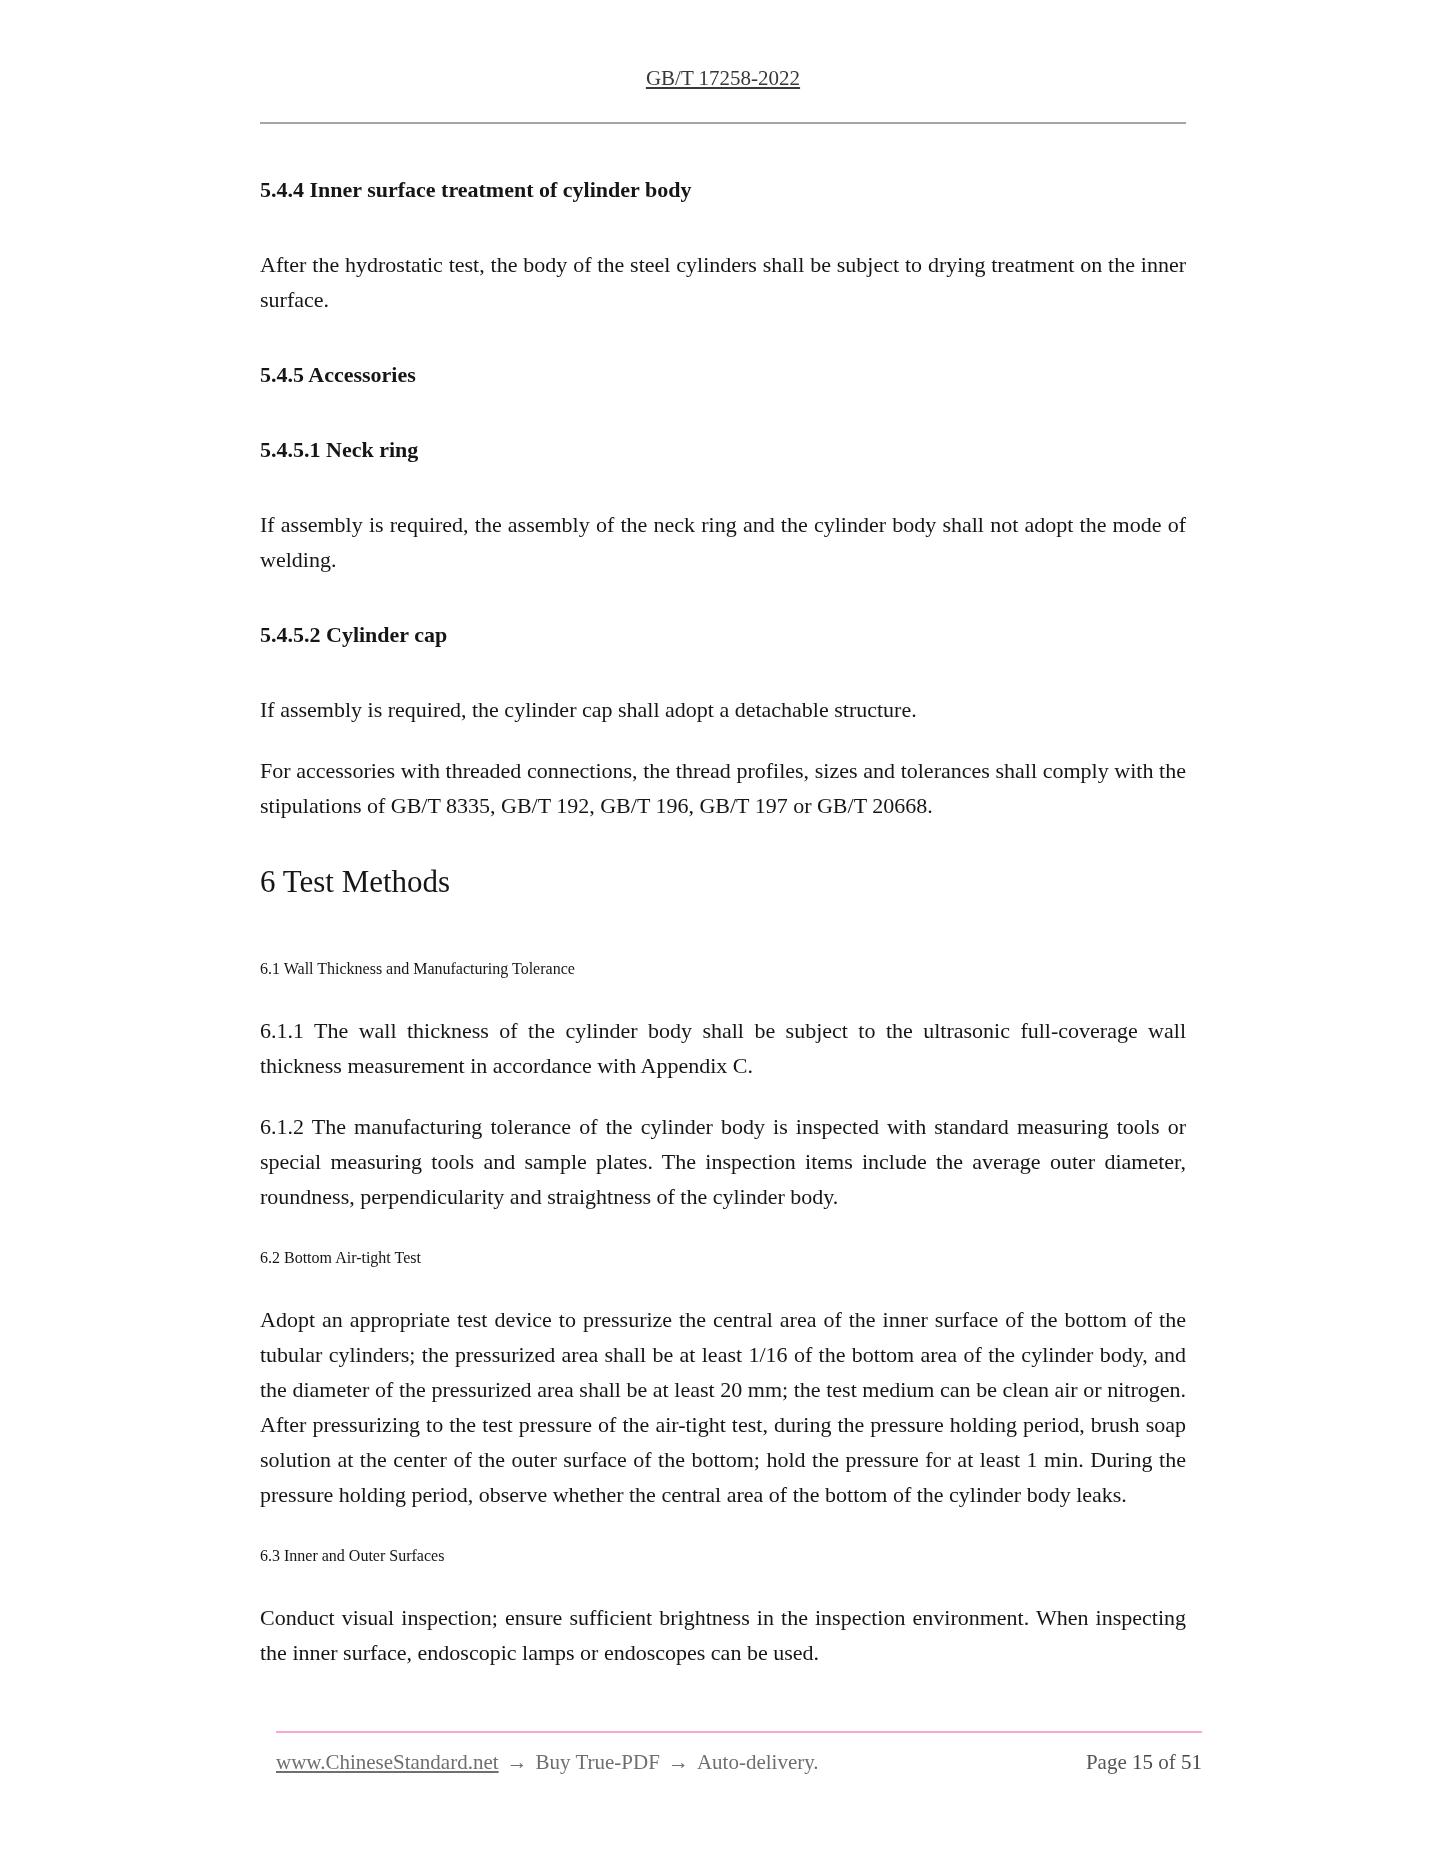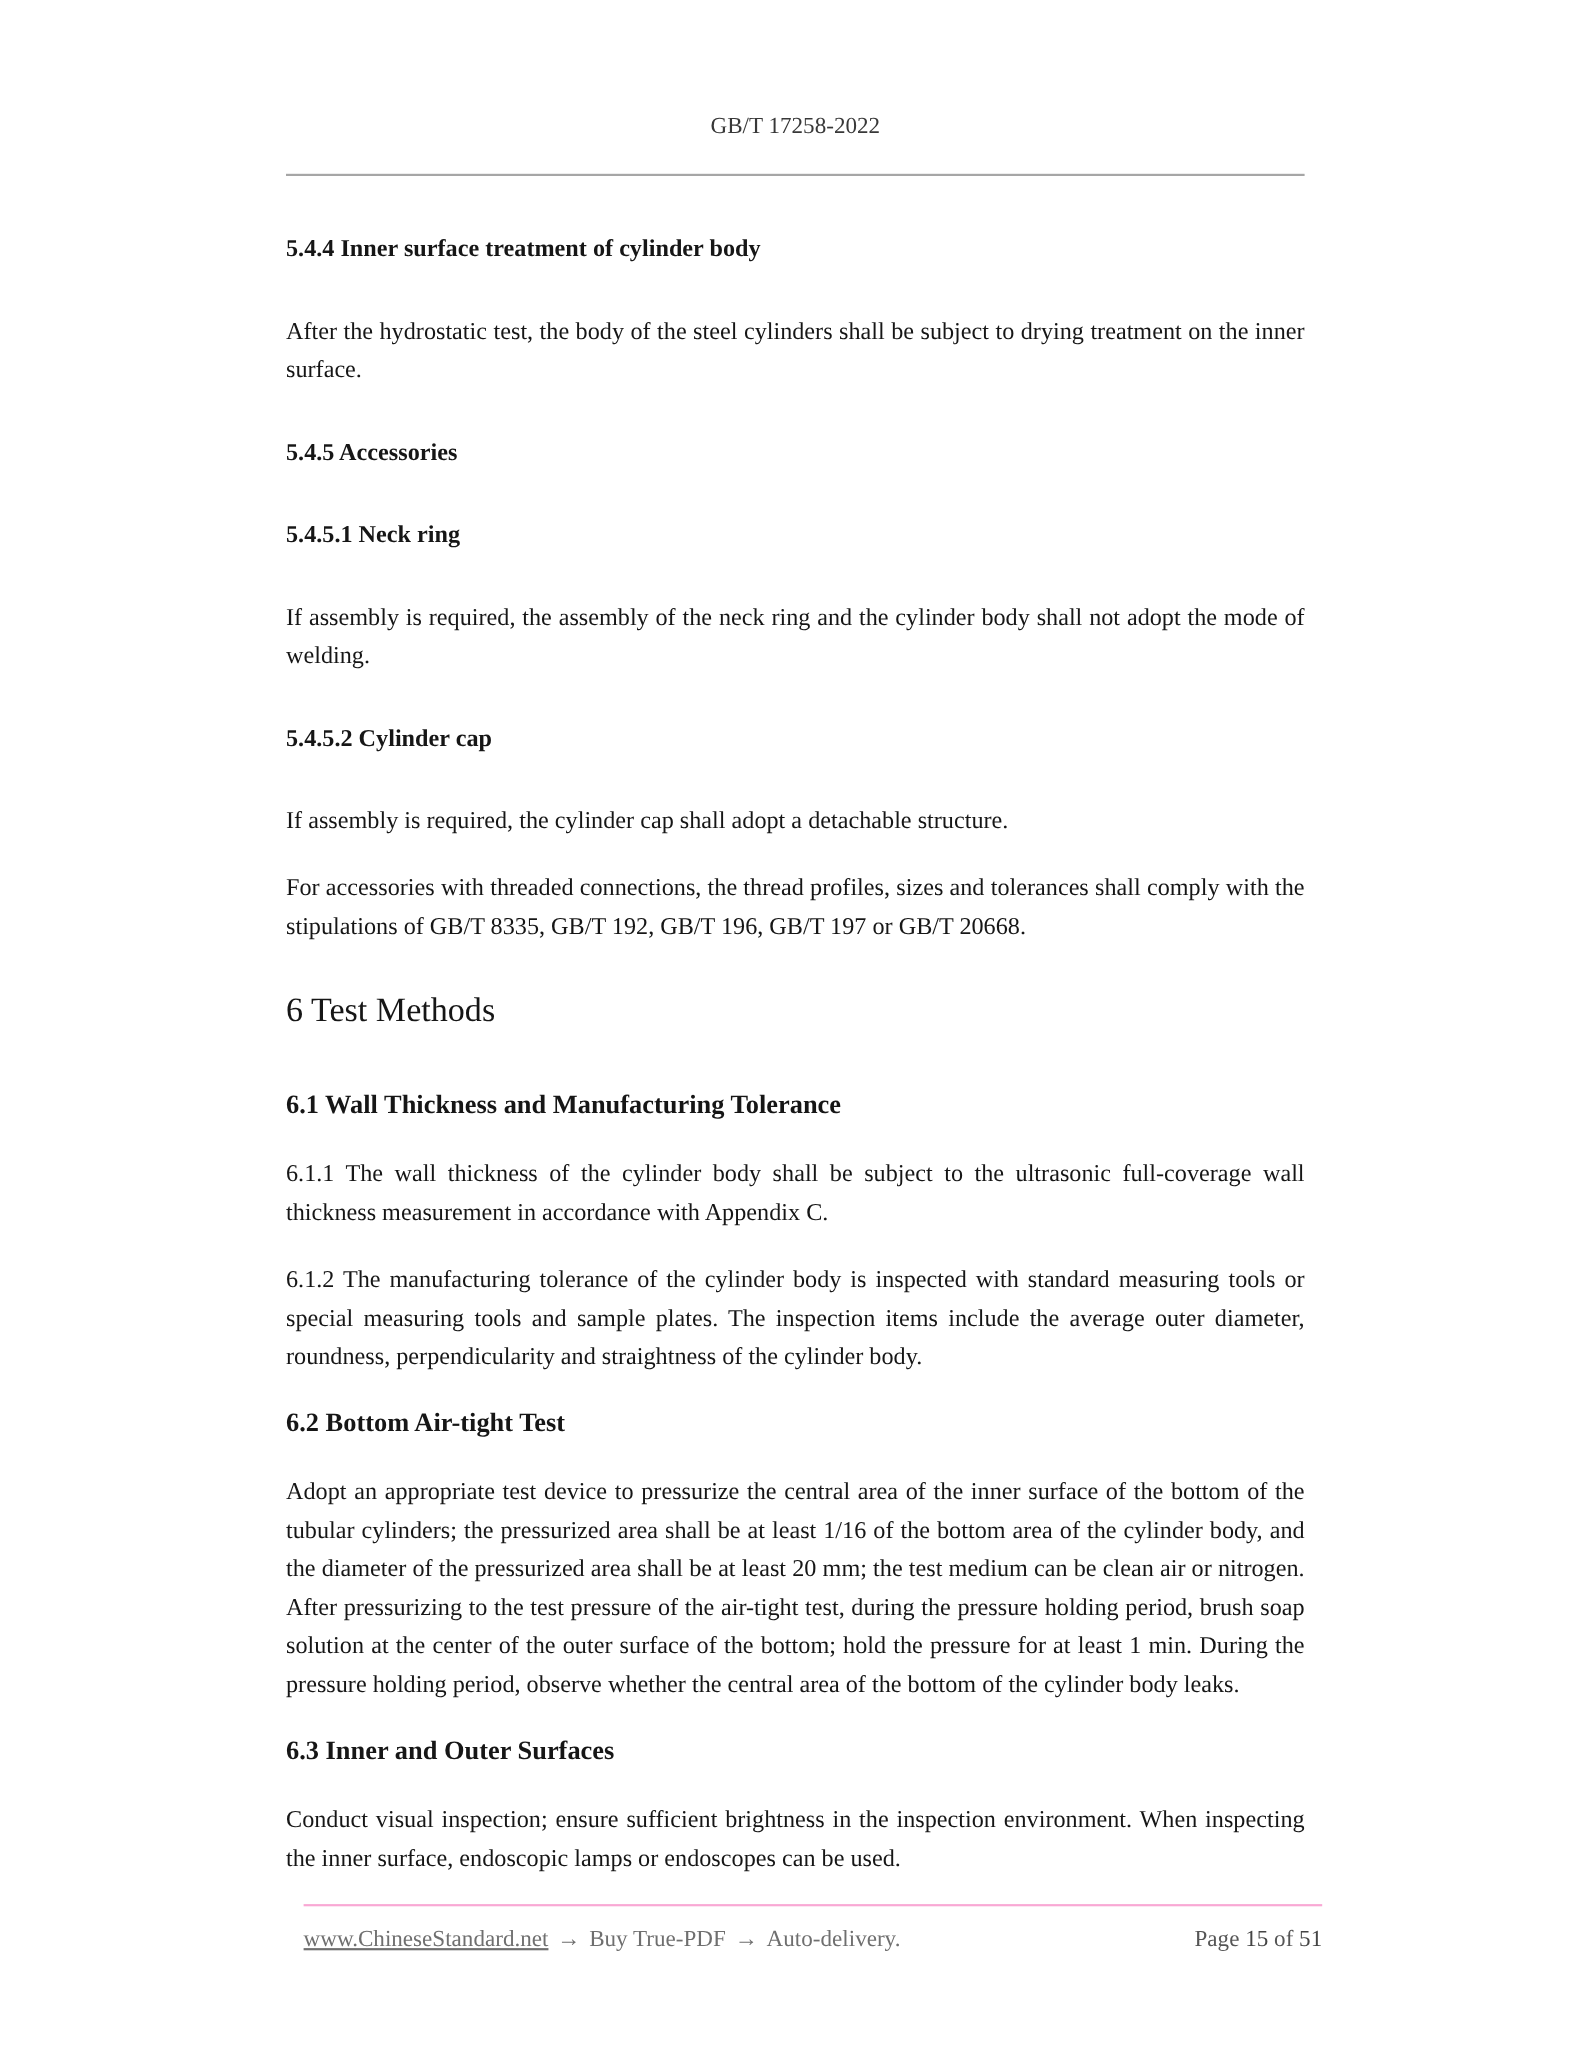--- a/index.html
+++ b/index.html
@@ -16,25 +16,26 @@
     color: #161616;
     overflow: hidden;
   }
   .content {
     position: absolute;
     left: 260px;
     top: 0;
     width: 926px;
   }
   .doc-header {
-    padding-top: 100px;
+    padding-top: 64px;
     text-align: center;
     font-size: 21px;
     line-height: 28px;
     color: #383838;
+    text-decoration: underline;
   }
   .rule {
     height: 0;
     border-top: 2px solid #a6a6a6;
   }
   .header-rule {
     margin-top: 30px;
   }
   .doc-body h1,
   .doc-body h2,
@@ -43,23 +44,23 @@
     margin: 0;
     padding: 0;
   }
   .doc-body h3 {
     font-size: 22px;
     line-height: 35px;
     font-weight: bold;
     margin: 40px 0;
   }
   .doc-body h2 {
-    font-size: 24px;
+    font-size: 16px;
     line-height: 36px;
-    font-weight: bold;
+    font-weight: normal;
     margin: 26px 0;
   }
   .doc-body h1 {
     font-size: 31px;
     line-height: 46px;
     font-weight: normal;
     margin: 36px 0 46px 0;
   }
   .doc-body p {
     font-size: 22px;

